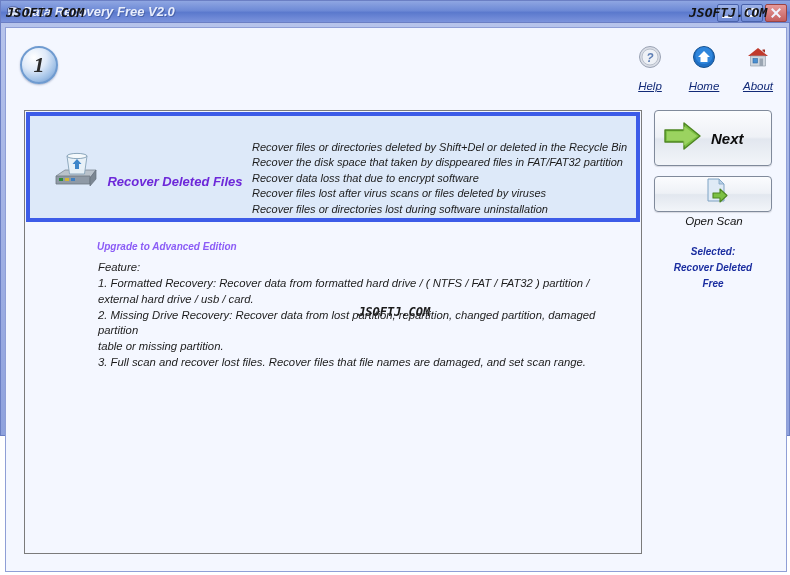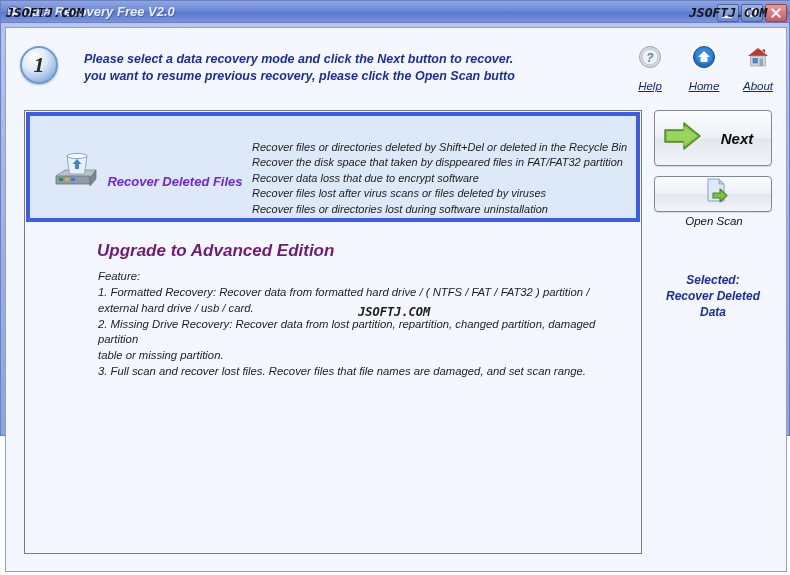--- a/index.html
+++ b/index.html
@@ -105,43 +105,43 @@
   .mode-list{
     position:absolute;left:222px;top:24px;width:380px;
     font-size:11px;color:#1c1c1c;line-height:15.4px;
   }
   .mode-list div{white-space:nowrap;}
 
   .upgrade{
     position:absolute;left:72px;top:130px;width:540px;
   }
   .upgrade h3{
-    margin:0 0 8px 0;font-size:17px;font-weight:bold;color:#701a75;
+    margin:0 0 8px 0;font-size:10px;font-weight:bold;color:#8b5cf6;
   }
   .upgrade p{
     margin:1px;font-size:11.3px;color:#1c1c1c;line-height:15px;
   }
 
   
   .rail{position:absolute;left:648px;top:82px;width:120px;}
   .btn{
     width:118px;box-sizing:border-box;
     background:linear-gradient(180deg,#fbfcfe 0%,#eef1f6 48%,#e2e7ef 52%,#f2f5f9 100%);
     border:1px solid #808a9b;border-radius:4px;
     display:flex;align-items:center;
     box-shadow:0 1px 1px rgba(0,0,0,.12);
   }
   .btn-next{height:56px;padding-left:8px;gap:8px;}
-  .btn-next .lbl{font-size:15px;font-weight:bold;color:#0c0c0c;flex:1;text-align:center;padding-right:8px;}
+  .btn-next .lbl{font-size:15px;font-weight:bold;color:#0c0c0c;flex:1;padding-right:8px;}
   .btn-open{height:36px;margin-top:10px;padding-left:8px;gap:8px;flex-direction:column;}
   .btn-open .lbl{font-size:11.5px;color:#131313;flex:1;text-align:center;padding-right:6px;}
 
   .selected{
-    margin-top:60px;width:118px;text-align:center;
-    font-size:12px;font-weight:bold;color:#1b2ea0;line-height:16px;
+    margin-top:32px;width:118px;text-align:center;
+    font-size:10px;font-weight:bold;color:#1b2ea0;line-height:16px;
   }
 
   
   .wm{
     position:absolute;font-family:"DejaVu Sans Mono", monospace;
     font-size:13px;font-weight:bold;color:#111;letter-spacing:0px;
     white-space:nowrap;
   }
   .wm-title{left:5px;top:4px;color:#141414;font-size:13px;}
   .wm-title-r{left:688px;top:4px;color:#141414;font-size:13px;}
@@ -179,24 +179,20 @@
     <div class="wm wm-title-r">JSOFTJ.COM</div>
   </div>
 
   <div class="client">
 
     <div class="header">
       <div class="step-circle">
         <span>1</span>
       </div>
 
-      <div class="hint">
-        <div>Please select a data recovery mode and click the Next button to recover.</div>
-        <div>you want to resume previous recovery, please click the Open Scan butto</div>
-      </div>
 
       <div class="topicons">
 
         <div class="topicon">
           <div class="glyph">
             <svg width="24" height="24" viewBox="0 0 24 24">
               <circle cx="12" cy="12" r="10.5" fill="#d9dde6" stroke="#9aa3b4" stroke-width="1"></circle>
               <circle cx="12" cy="12" r="8" fill="#eef1f6" stroke="#b9c0cc" stroke-width="1"></circle>
               <text x="12" y="17" text-anchor="middle" font-size="12" font-weight="bold" font-family="Liberation Sans, sans-serif" fill="#5f7fb5">?</text>
             </svg>
@@ -292,21 +288,21 @@
             <path d="M14 2 V7 H19 Z" fill="#b9d0e6" stroke="#7fa3c4" stroke-width="0.8"></path>
             <path d="M8 16 H15 V12 L22 18.5 L15 25 V21 H8 Z" fill="#7cc043" stroke="#4d8520" stroke-width="1.1" stroke-linejoin="round"></path>
           </svg>
         </span>
         <span class="lbl">Open Scan</span>
       </div>
 
       <div class="selected">
         <div>Selected:</div>
         <div>Recover Deleted</div>
-        <div>Data</div>
+        <div>Free</div>
       </div>
 
     </div>
 
     <div class="wm wm-mid">JSOFTJ.COM</div>
 
   </div>
 </div>
 
 </body></html>

